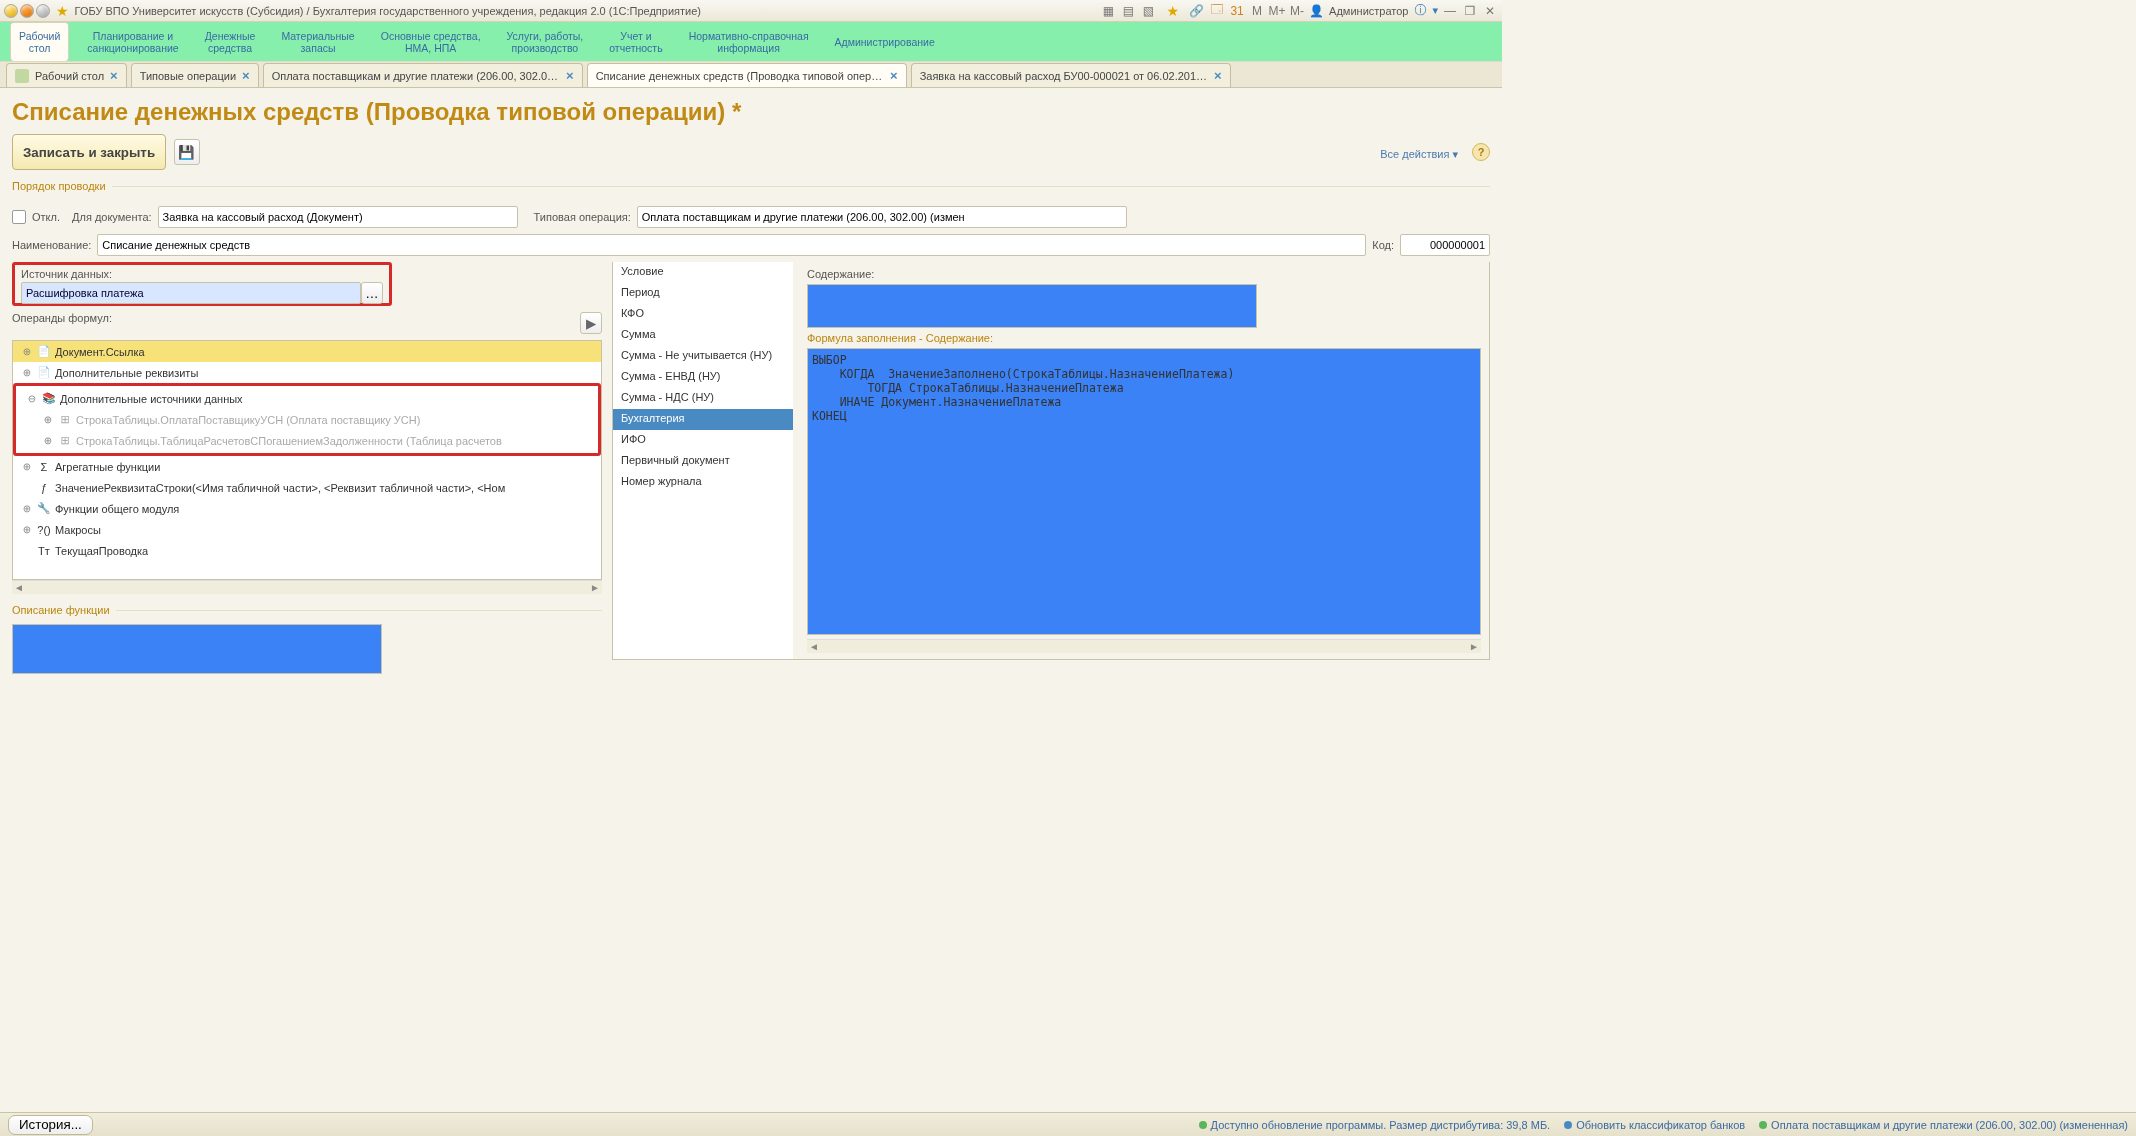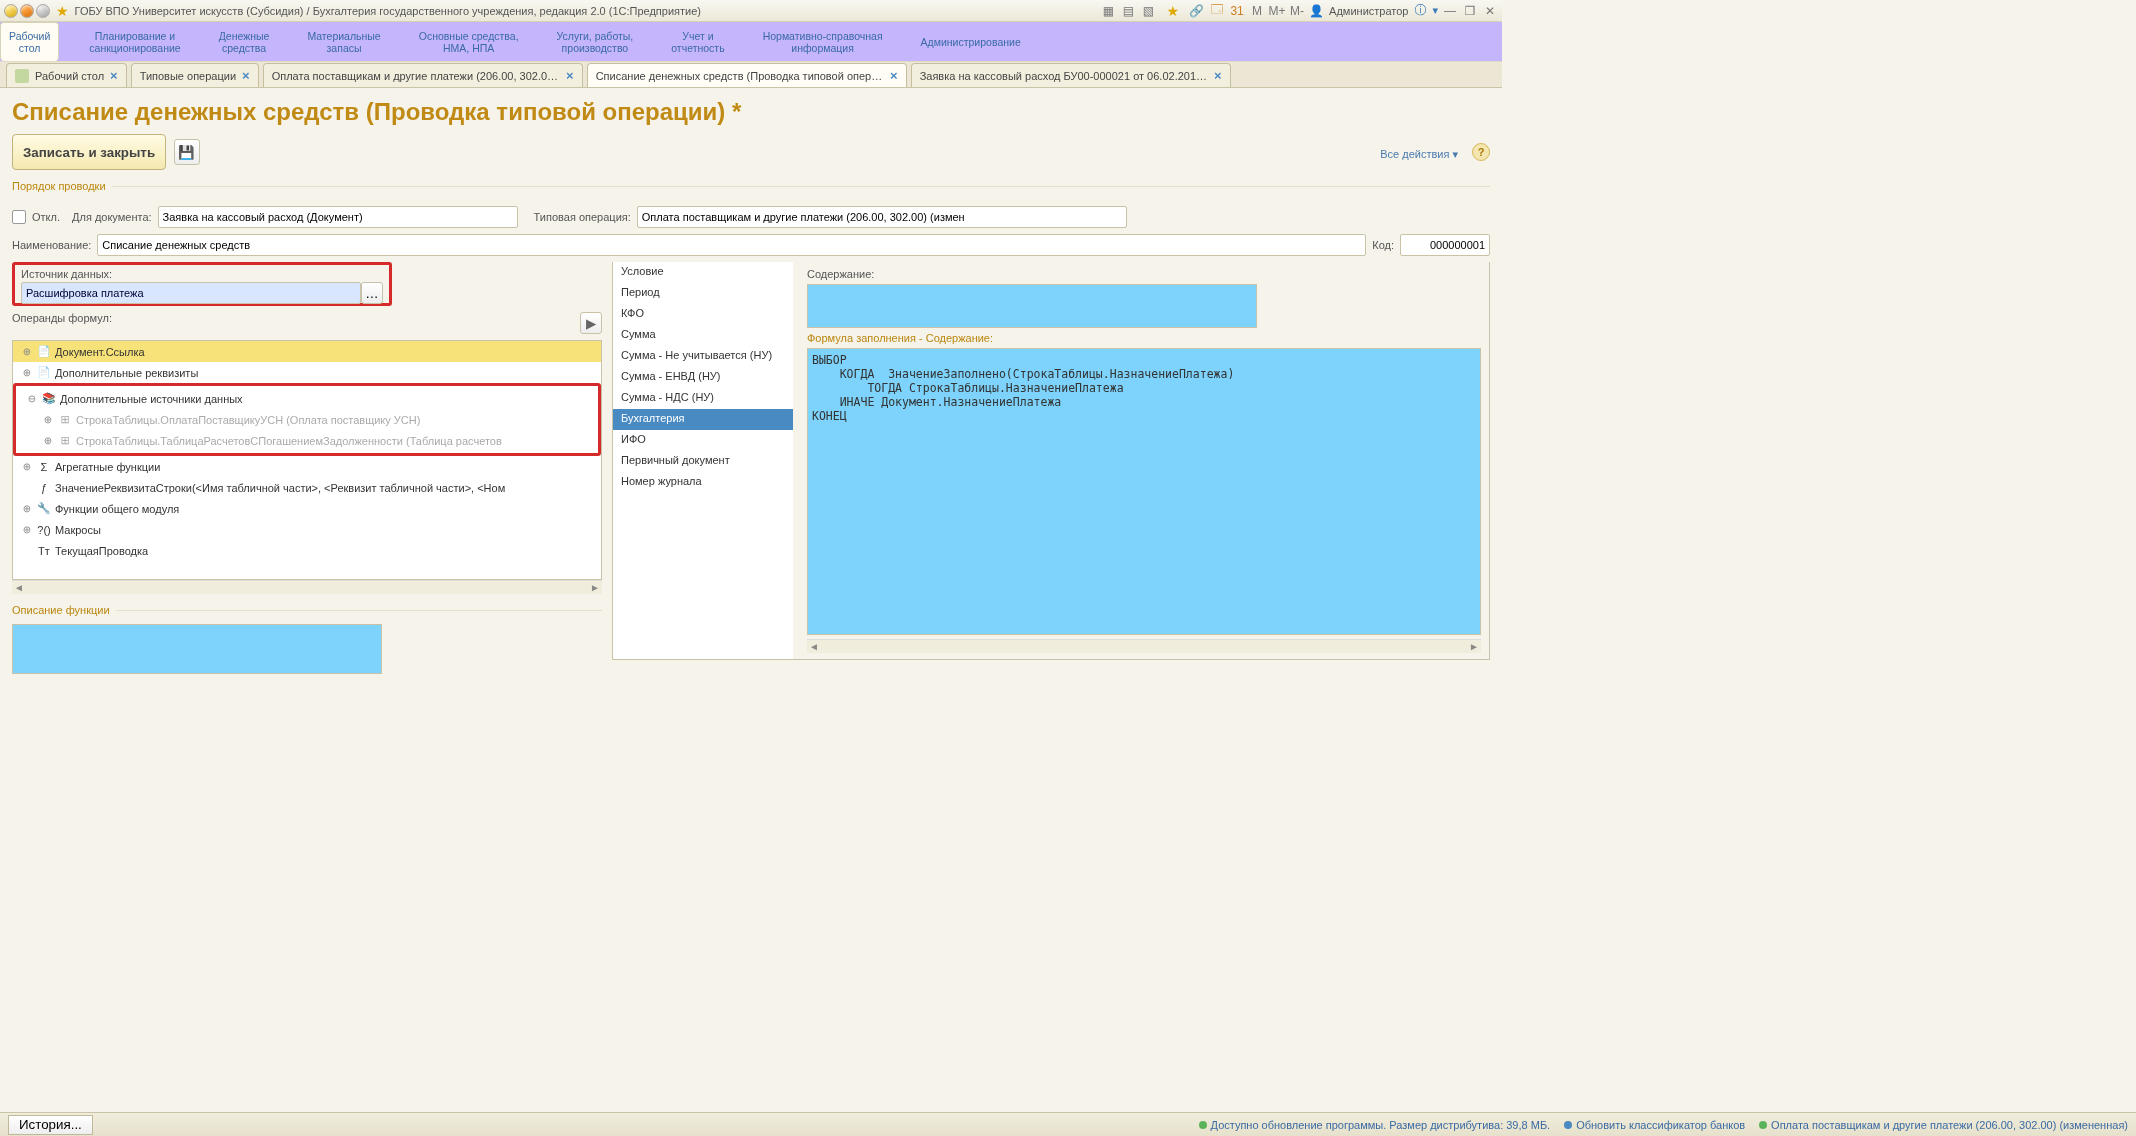--- a/index.html
+++ b/index.html
@@ -8,21 +8,21 @@
 .titlebar .wbtns { display: flex; gap: 2px; }
 .wbtn { width: 14px; height: 14px; border-radius: 50%; border: 1px solid #aaa; box-shadow: inset 0 2px 3px rgba(255,255,255,.6); }
 .wbtn.y{background:radial-gradient(circle at 30% 30%,#ffe27a,#d6a500)}
 .wbtn.o{background:radial-gradient(circle at 30% 30%,#ffa845,#d86a00)}
 .wbtn.g{background:radial-gradient(circle at 30% 30%,#e6e6e6,#999)}
 .star{color:#e0a800;font-size:14px;margin:0 6px}
 .titlebar .ttl{color:#555;font-size:11px}
 .titlebar .right{margin-left:auto;display:flex;gap:4px;align-items:center}
 .ticon{width:16px;height:16px;display:inline-flex;align-items:center;justify-content:center;color:#777;font-size:12px}
 .ticon.cal{color:#d08020}
-.mainmenu{height:40px;background:#c4b5fd;display:flex;border-bottom:1px solid #e0dbc8;padding:0 0;gap:22px}
+.mainmenu{height:40px;background:#86efac;display:flex;border-bottom:1px solid #e0dbc8;padding:0 10px;gap:10px}
 .mainmenu .mm{padding:4px 8px;text-align:center;font-size:10.5px;color:#3a6aa5;line-height:12px;display:flex;flex-direction:column;justify-content:center;border-radius:4px}
 .mainmenu .mm.active{background:#fffdf3;border:1px solid #d8d2b8;border-bottom:none}
 .tabbar{background:#ece7d4;height:26px;display:flex;align-items:flex-end;padding:0 6px;gap:4px;border-bottom:1px solid #c9c3a7}
 .tab{height:24px;background:#f3efde;border:1px solid #c5bf9f;border-bottom:none;border-radius:4px 4px 0 0;padding:3px 8px;display:flex;align-items:center;gap:6px;font-size:11px;color:#444;max-width:320px}
 .tab.active{background:#fffdf6}
 .tab .x{color:#4a8ac2;font-weight:bold;cursor:pointer;font-size:13px}
 .tab .ic{width:14px;height:14px;background:#c3d8a0;border-radius:2px}
 .content{padding:10px 12px}
 .pgtitle{color:#c08a14;font-size:24px;font-weight:bold;margin-bottom:8px}
 .toolbar{display:flex;align-items:center;gap:8px;margin-bottom:10px}
@@ -52,23 +52,23 @@
 .trow.dim{color:#aaa}
 .arrow-btn{width:22px;height:22px;border:1px solid #c8c3a8;border-radius:3px;background:linear-gradient(#fff,#eee);display:flex;align-items:center;justify-content:center;color:#666}
 .subtabs{display:flex;gap:2px;height:24px}
 .subtab{padding:4px 10px;border:1px solid #c8c3a8;border-bottom:none;border-radius:4px 4px 0 0;background:#f0ecdb;color:#555;font-size:11px}
 .subtab.active{background:#fffdf6}
 .panelrow{display:flex;gap:6px;border:1px solid #c8c3a8;border-top:none;height:398px}
 .proplist{width:180px;border-right:0;background:#fff;overflow:auto}
 .proplist div{height:21px;padding:3px 8px}
 .proplist div.sel{background:#4a8ac2;color:#fff}
 .propright{flex:1;padding:6px 8px;display:flex;flex-direction:column;gap:4px}
-.txtarea{border:1px solid #c8c3a8;background:#7dd3fc;font-family:Consolas,monospace;font-size:11.5px;padding:4px;white-space:pre;overflow:auto}
+.txtarea{border:1px solid #c8c3a8;background:#3b82f6;font-family:Consolas,monospace;font-size:11.5px;padding:4px;white-space:pre;overflow:auto}
 .statusbar{position:absolute;bottom:0;left:0;right:0;height:24px;background:linear-gradient(#f0eddc,#e6e1cb);border-top:1px solid #c9c3a7;display:flex;align-items:center;padding:0 8px;gap:12px;font-size:11px}
-.statusbar .historybtn{height:20px;padding:0 10px;border:1px solid #bfb997;border-radius:0;background:linear-gradient(#fff,#eee)}
+.statusbar .historybtn{height:20px;padding:0 10px;border:1px solid #bfb997;border-radius:7px;background:linear-gradient(#fff,#eee)}
 .slink{color:#3a6aa5}
 .dot{width:8px;height:8px;border-radius:50%;display:inline-block;margin-right:4px}
 .dot.g{background:#5ab45a}.dot.b{background:#4a8ac2}
 .ellipsis{overflow:hidden;text-overflow:ellipsis;white-space:nowrap}
 .scrollx{height:14px;background:#f0eddc;border-top:1px solid #ddd;display:flex;align-items:center;justify-content:space-between;padding:0 2px}
 .scrollx span{color:#888;font-size:10px}
 </style>
 </head>
 <body>
 

